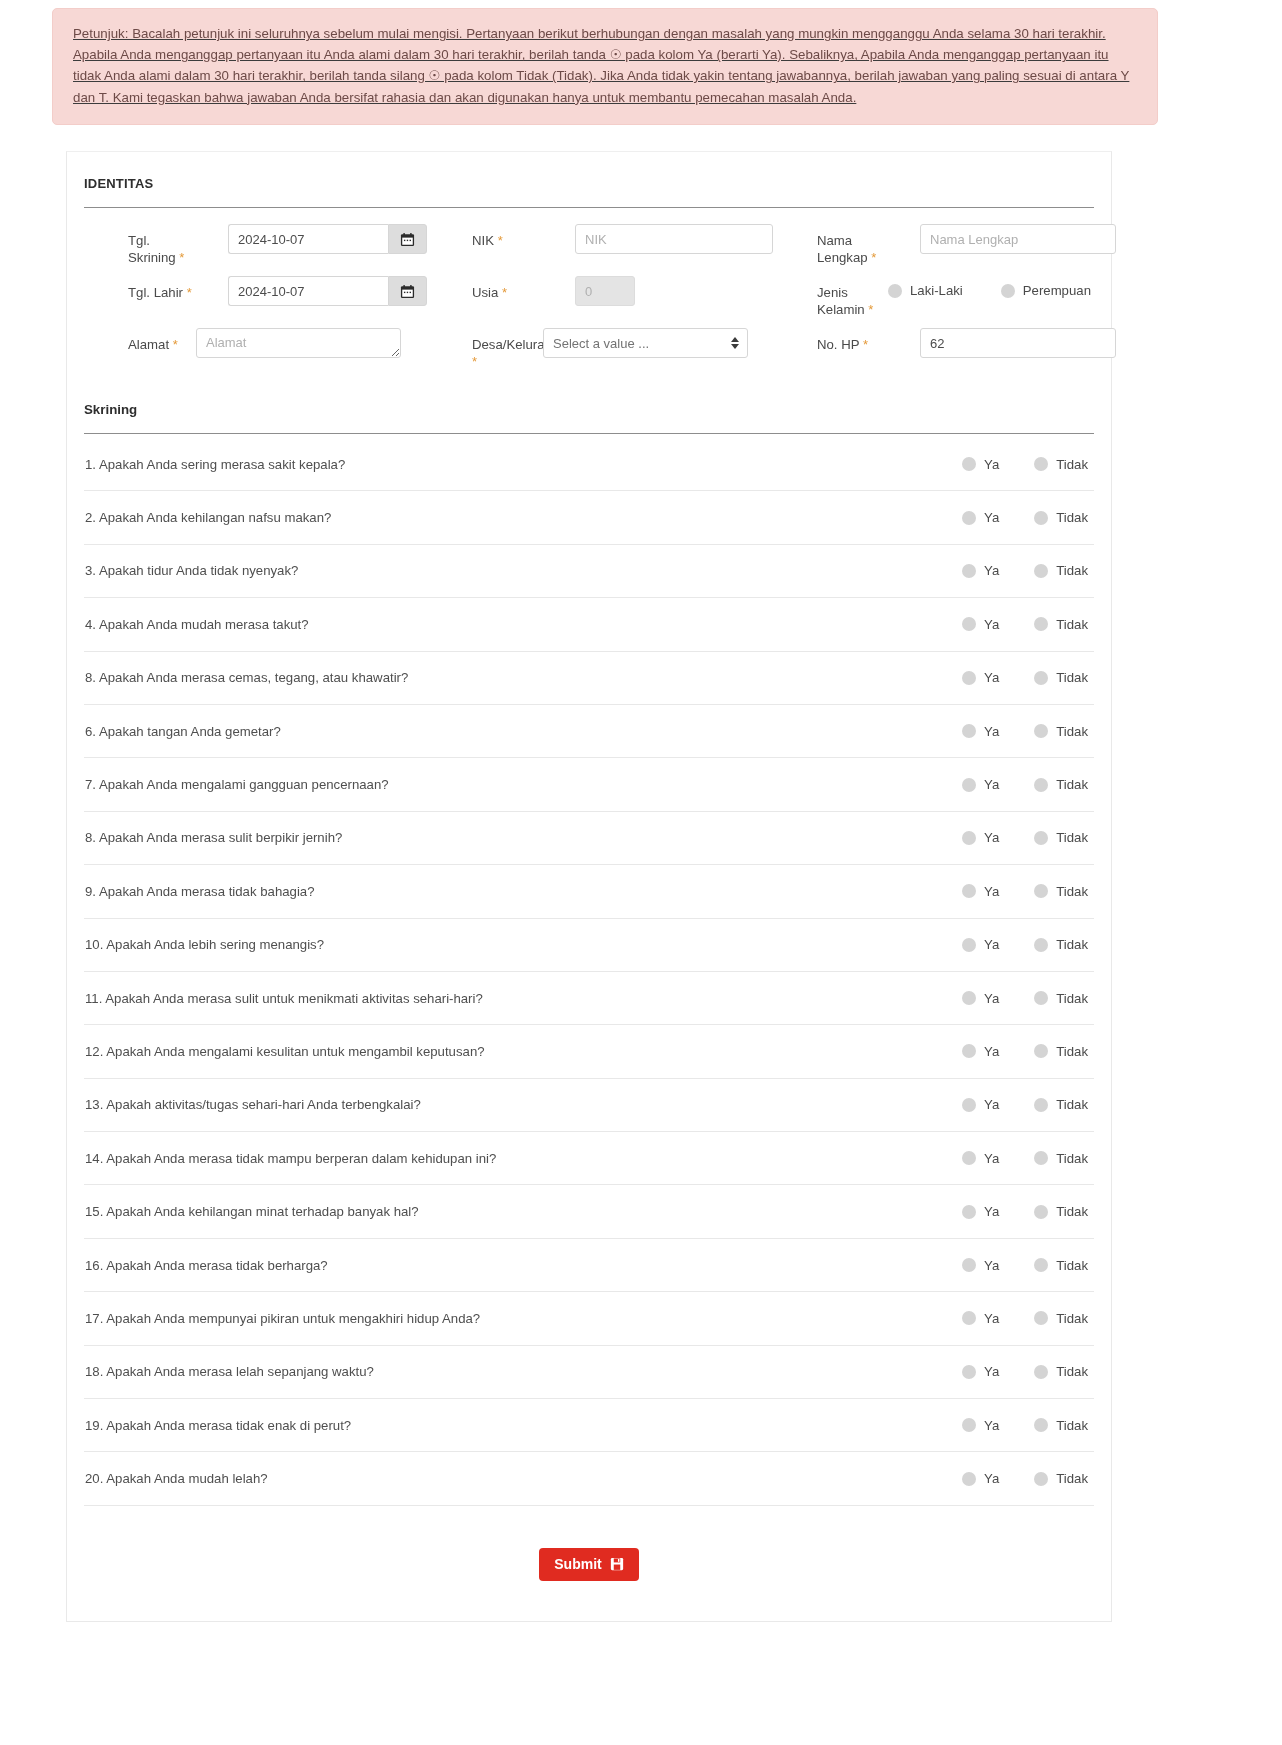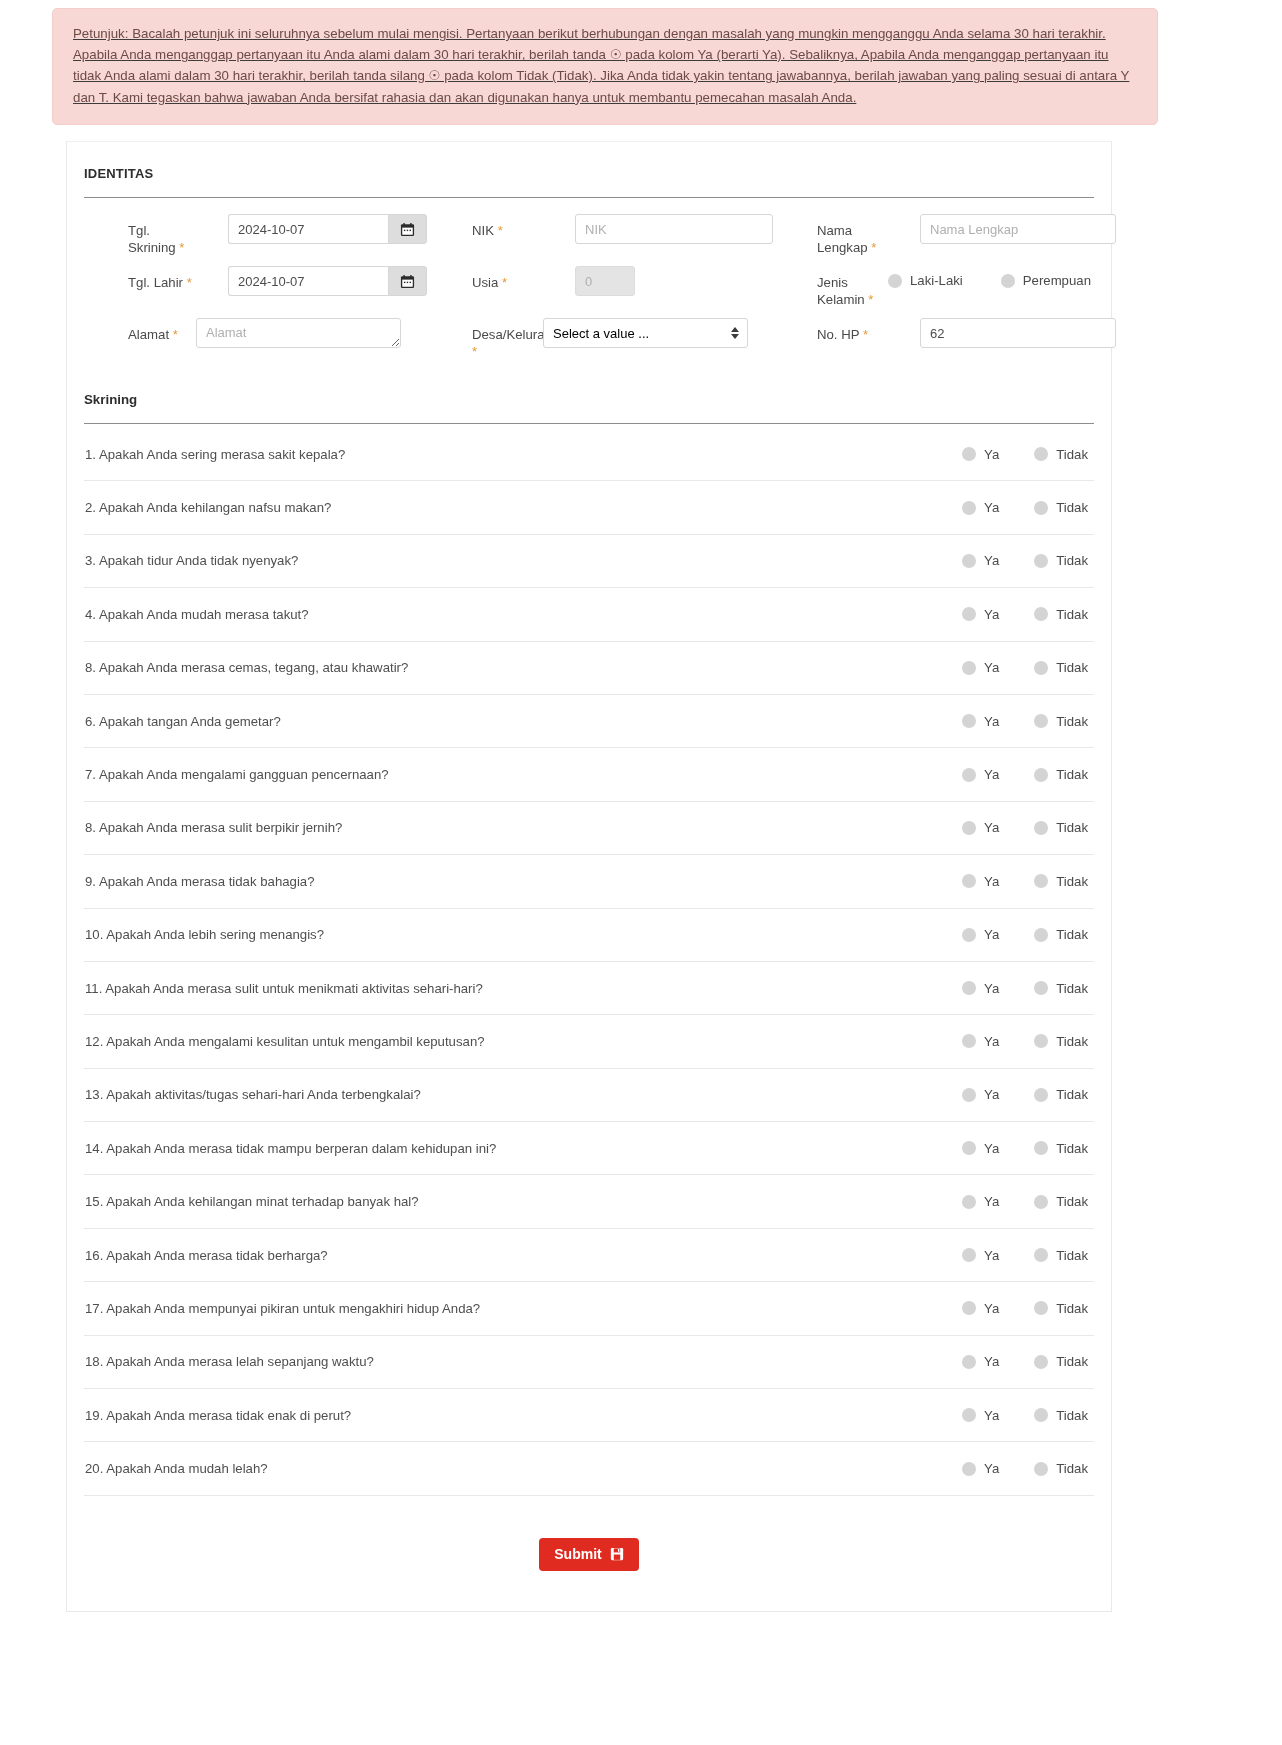--- a/index.html
+++ b/index.html
@@ -26,21 +26,21 @@
   .alert p {
     margin: 0;
     font-size: 13.3px;
     line-height: 21.2px;
     color: #6d4a47;
   }
 
   
   .card {
     position: absolute;
-    left: 66px; top: 141px;
+    left: 66px; top: 151px;
     width: 1046px;
     background: #fff;
     border-left: 1px solid #e9e9e9;
     border-right: 1px solid #e9e9e9;
     border-bottom: 1px solid #e9e9e9;
     border-top: 1px solid #efefef;
     padding: 0 0 40px 0;
   }
   .card-inner { padding: 0 17px; }
 
@@ -116,21 +116,21 @@
     padding: 6px 9px; resize: vertical; outline: none;
   }
   textarea.alamat::placeholder { color: #b0b0b0; }
 
   .select-wrap { position: relative; width: 205px; }
   select.sel {
     width: 205px; height: 30px;
     border: 1px solid #d6d6d6; border-radius: 3px;
     background: #fff;
     font-family: "Liberation Sans", sans-serif;
-    font-size: 13px; color: #000000;
+    font-size: 13px; color: #737373;
     padding: 0 26px 0 9px;
     outline: none;
     -webkit-appearance: none; appearance: none;
   }
   .sel-arrows {
     position: absolute; right: 9px; top: 0; height: 30px;
     display: flex; flex-direction: column; justify-content: center;
     gap: 2px; pointer-events: none;
   }
   .sel-arrows i {

